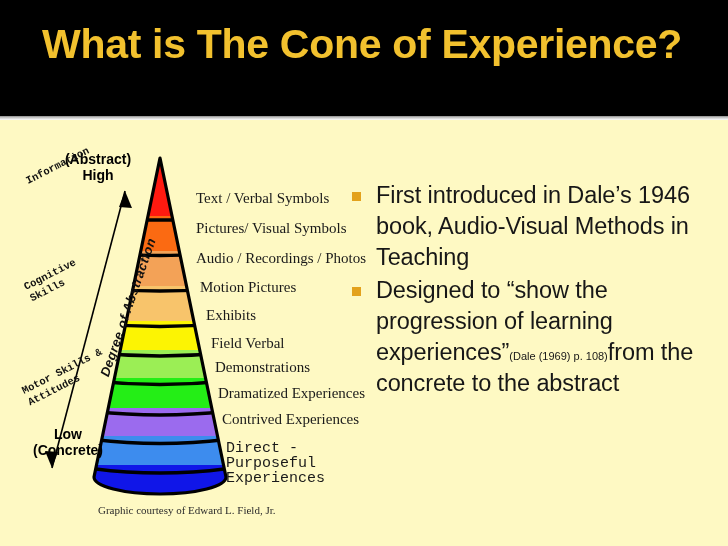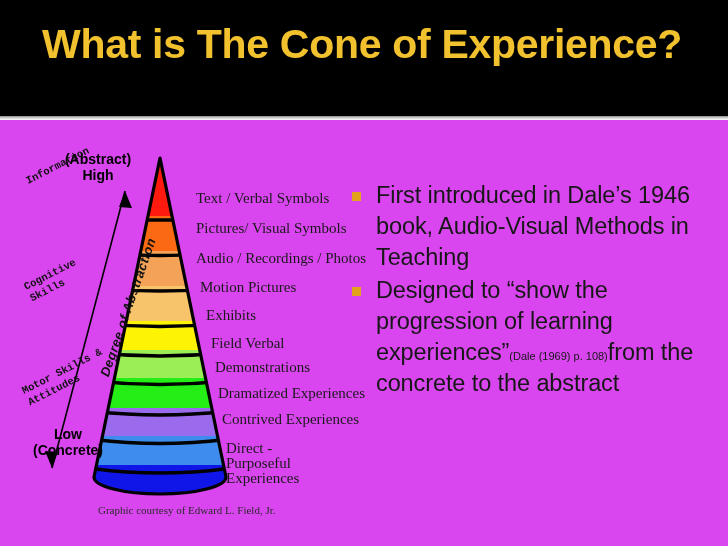--- a/index.html
+++ b/index.html
@@ -12,21 +12,21 @@
     height: 546px;
     font-family: "Liberation Sans", sans-serif;
     overflow: hidden;
     position: relative;
   }
 
   
   .slide {
     position: absolute;
     inset: 0;
-    background: #d946ef;
+    background: #fef9c3;
   }
 
   
   .title-bar {
     position: absolute;
     left: 0;
     top: 0;
     width: 728px;
     height: 116px;
     background: #000000;
@@ -225,21 +225,21 @@
 
     <div class="band-label" style="left:196px; top:63px;">Text / Verbal Symbols</div>
     <div class="band-label" style="left:196px; top:123px;">Audio / Recordings / Photos</div>
     <div class="band-label" style="left:196px; top:93px;">Pictures/ Visual Symbols</div>
     <div class="band-label" style="left:200px; top:152px;">Motion Pictures</div>
     <div class="band-label" style="left:206px; top:180px;">Exhibits</div>
     <div class="band-label" style="left:211px; top:208px;">Field Verbal</div>
     <div class="band-label" style="left:215px; top:232px;">Demonstrations</div>
     <div class="band-label" style="left:222px; top:284px;">Contrived Experiences</div>
     <div class="band-label" style="left:218px; top:258px;">Dramatized Experiences</div>
-    <div class="band-label" style="left:226px; top:313px; white-space:normal; width:100px;">Direct - Purposeful Experiences</div>
+    <div class="band-label" style="left:226px; top:313px; white-space:normal; width:100px;font-family:Liberation Mono, monospace;">Direct - Purposeful Experiences</div>
 
     <div class="credit">Graphic courtesy of Edward L. Field, Jr.</div>
   </div>
 
   <div class="body-col">
 
     <div class="bullet-row">
       <span class="bullet-marker" style="background: rgb(227, 162, 28);"></span>
       <span class="bullet-text">First introduced in Dale’s 1946 book, Audio-Visual Methods in Teaching</span>
     </div>

